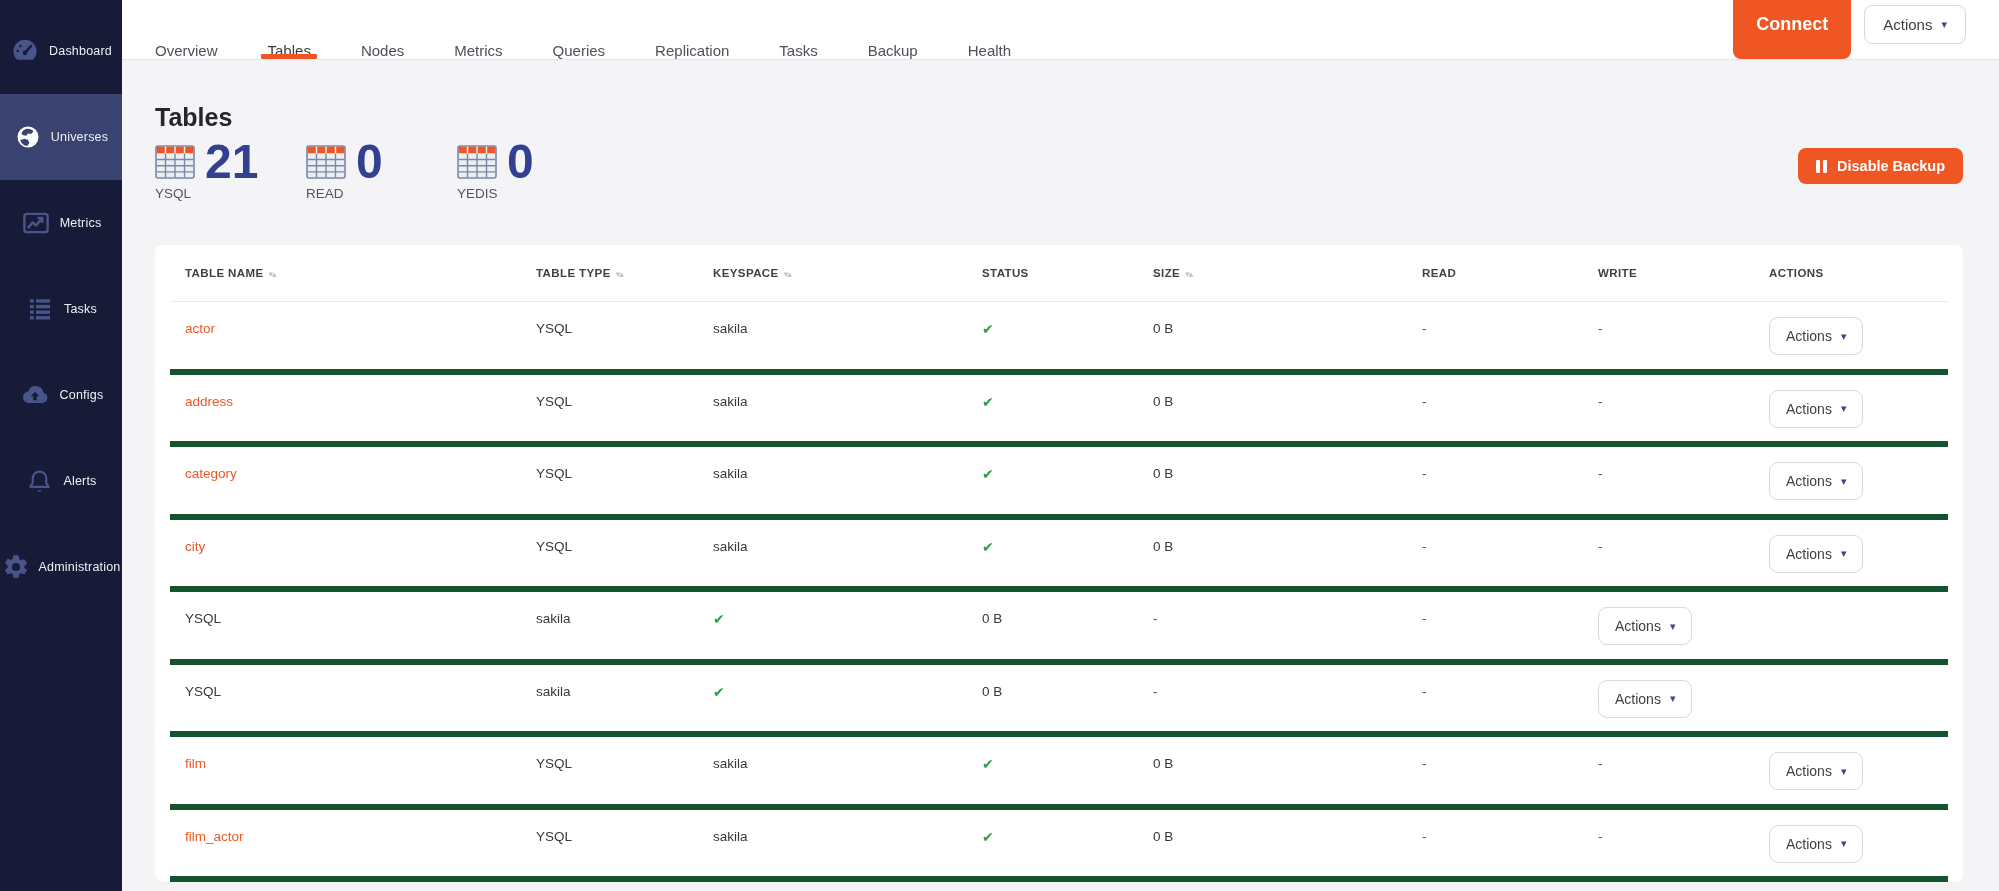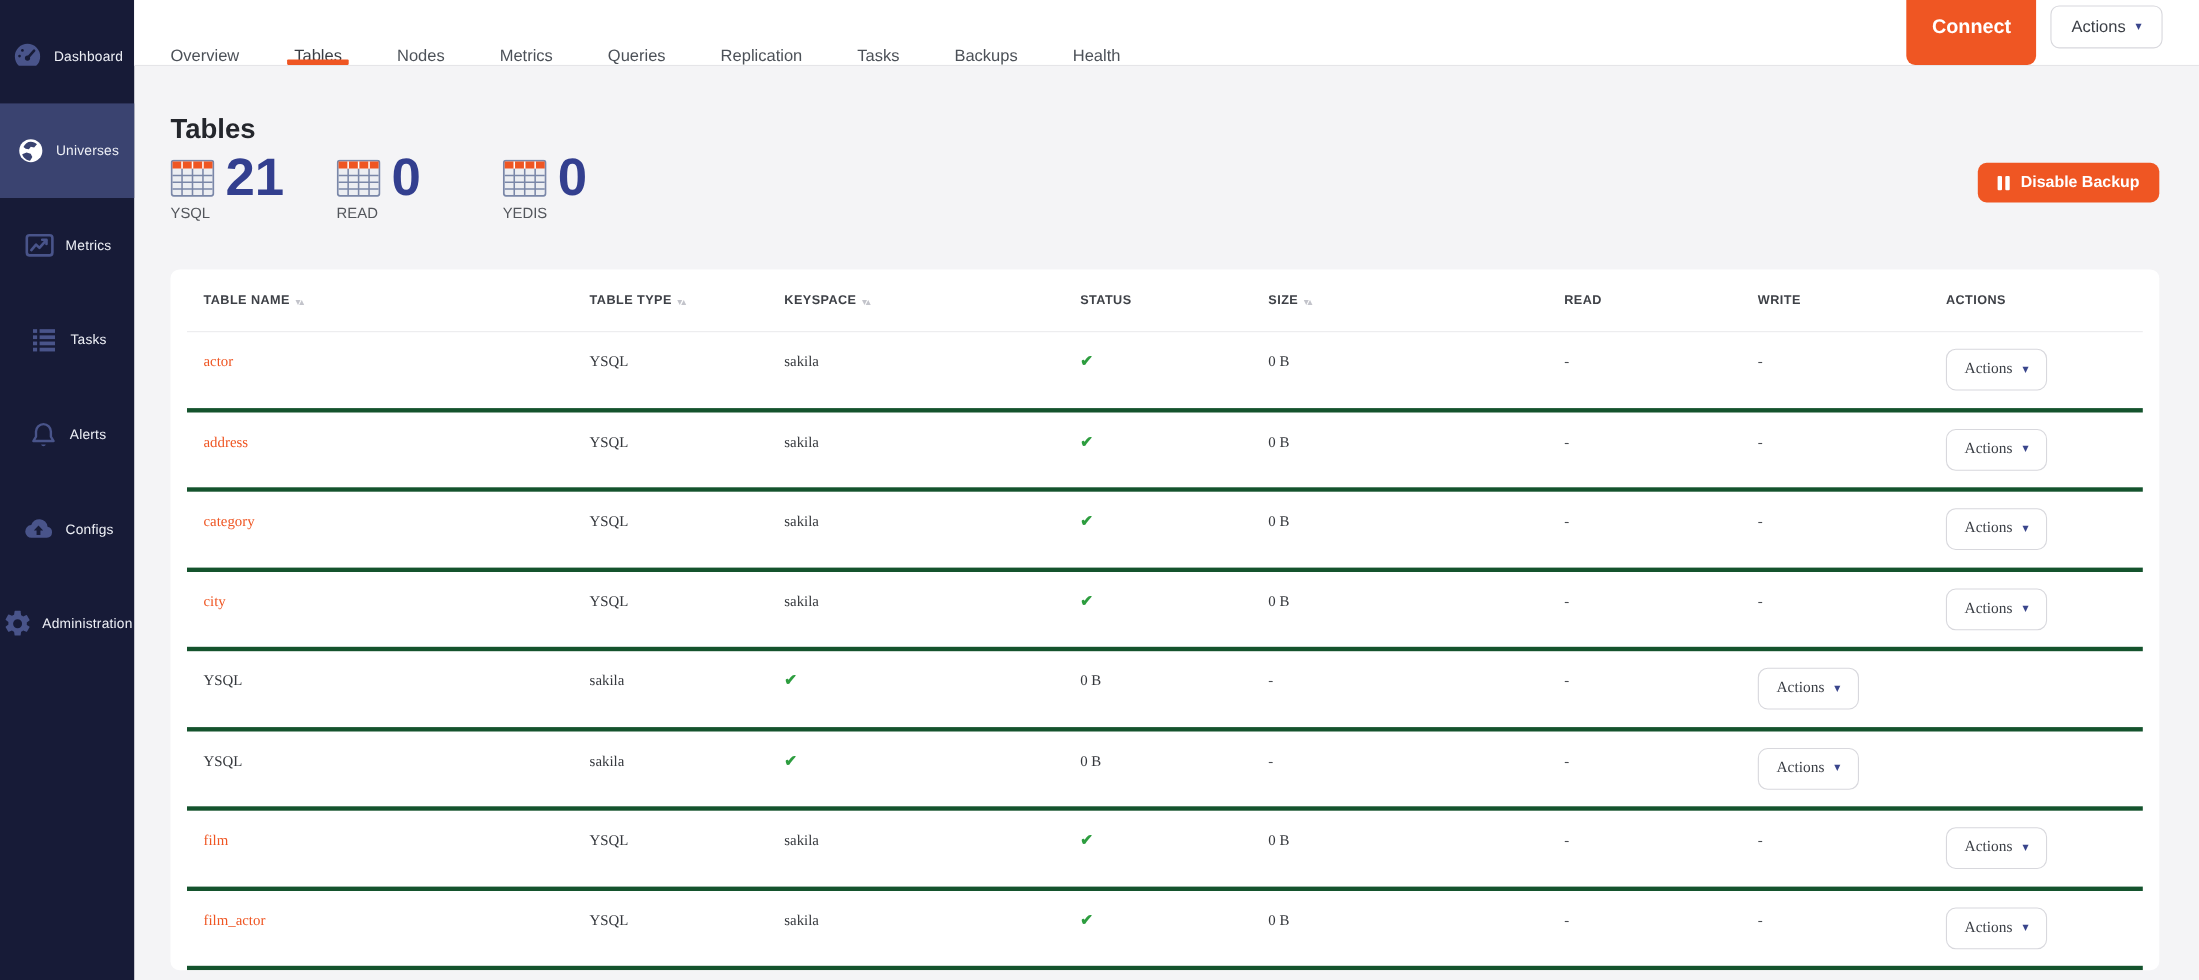--- a/index.html
+++ b/index.html
@@ -92,21 +92,21 @@
     height:57px; align-items:center;
     border-bottom:1px solid #ececee;
   }
   .th {
     font-size:11.5px; font-weight:700; color:#3e4147;
     letter-spacing:.4px; display:flex; align-items:flex-end; gap:5px;
     cursor:pointer;
   }
   .sort { color:#c3c4cb; font-size:9px; letter-spacing:-1px; line-height:1; padding-top:1px; }
 
-  .tr { height:72.5px; border-bottom:4px solid #14532d; align-items:start;font-family:Liberation Serif, serif; }
+  .tr { height:72.5px; border-bottom:6px solid #14532d; align-items:start; }
   .td { padding-top:17px; font-size:13.5px; color:#35383d; line-height:20px; }
   .td.cell-actions { padding-top:15px; }
   .tname { color:var(--orange,#ef5623); font-weight:500; text-decoration:none; cursor:pointer; }
   .check { color:var(--green,#2d9d3f); font-size:14px; font-weight:700; }
   .dash { color:#4a4d52; }
   .btn-row { padding:10px 16px; font-size:14px; border-radius:9px; }
 </style>
 </head>
 <body>
 
@@ -158,40 +158,40 @@
               <rect x="8.8" y="8.7" width="11.2" height="2.7"></rect>
               <rect x="4" y="13.2" width="3" height="2.7"></rect>
               <rect x="8.8" y="13.2" width="11.2" height="2.7"></rect>
               <rect x="4" y="17.7" width="3" height="2.7"></rect>
               <rect x="8.8" y="17.7" width="11.2" height="2.7"></rect>
             </svg>
           </span>
     <span class="side-label" data-name="sidebar-item-label">Tasks</span>
   </div>
 
+  <div class="side-item" data-name="sidebar-item-configs">
+    <span class="side-icon" data-name="cloud-upload-icon">
+            <svg width="32" height="30" viewBox="0 0 24 24">
+              <path fill="currentColor" d="M18.6 10.2a6.1 6.1 0 0 0-11.9-1.1A4.6 4.6 0 0 0 7.2 18.3h10.9a4.1 4.1 0 0 0 .5-8.1z"></path>
+              <path fill="var(--cutout)" d="M12 9.4l3.4 3.6h-2v3.2h-2.8V13h-2z"></path>
+            </svg>
+          </span>
+    <span class="side-label" data-name="sidebar-item-label">Configs</span>
+  </div>
+
   <div class="side-item" data-name="sidebar-item-alerts">
     <span class="side-icon" data-name="bell-icon">
             <svg width="29" height="29" viewBox="0 0 24 24" fill="none" stroke="currentColor" stroke-width="1.8" stroke-linejoin="round">
               <path d="M12 3.8a5.6 5.6 0 0 0-5.6 5.6v3.8l-2 3.3h15.2l-2-3.3V9.4A5.6 5.6 0 0 0 12 3.8z"></path>
               <path d="M10.2 19.2a1.9 1.9 0 0 0 3.6 0z" fill="currentColor" stroke="none"></path>
             </svg>
           </span>
     <span class="side-label" data-name="sidebar-item-label">Alerts</span>
   </div>
 
-  <div class="side-item" data-name="sidebar-item-configs">
-    <span class="side-icon" data-name="cloud-upload-icon">
-            <svg width="32" height="30" viewBox="0 0 24 24">
-              <path fill="currentColor" d="M18.6 10.2a6.1 6.1 0 0 0-11.9-1.1A4.6 4.6 0 0 0 7.2 18.3h10.9a4.1 4.1 0 0 0 .5-8.1z"></path>
-              <path fill="var(--cutout)" d="M12 9.4l3.4 3.6h-2v3.2h-2.8V13h-2z"></path>
-            </svg>
-          </span>
-    <span class="side-label" data-name="sidebar-item-label">Configs</span>
-  </div>
-
   <div class="side-item" data-name="sidebar-item-administration">
     <span class="side-icon" data-name="gear-icon">
             <svg width="28" height="28" viewBox="0 0 24 24" fill="currentColor">
               <path d="M19.14 12.94a7 7 0 0 0 .06-.94 7 7 0 0 0-.06-.94l2.03-1.58a.5.5 0 0 0 .12-.64l-1.92-3.32a.5.5 0 0 0-.61-.22l-2.39 1a7.3 7.3 0 0 0-1.62-.94l-.36-2.54A.5.5 0 0 0 13.9 2h-3.8a.5.5 0 0 0-.49.42l-.36 2.54a7.3 7.3 0 0 0-1.62.94l-2.39-1a.5.5 0 0 0-.61.22L2.71 8.44a.5.5 0 0 0 .12.64l2.03 1.58a7 7 0 0 0-.06.94 7 7 0 0 0 .06.94l-2.03 1.58a.5.5 0 0 0-.12.64l1.92 3.32a.5.5 0 0 0 .61.22l2.39-1a7.3 7.3 0 0 0 1.62.94l.36 2.54a.5.5 0 0 0 .49.42h3.8a.5.5 0 0 0 .49-.42l.36-2.54a7.3 7.3 0 0 0 1.62-.94l2.39 1a.5.5 0 0 0 .61-.22l1.92-3.32a.5.5 0 0 0-.12-.64zM12 15.5A3.5 3.5 0 1 1 15.5 12 3.5 3.5 0 0 1 12 15.5z"></path>
             </svg>
           </span>
     <span class="side-label" data-name="sidebar-item-label">Administration</span>
   </div>
 </nav>
   </aside>
@@ -229,21 +229,21 @@
     <span class="tab-label" data-name="tab-label">Replication</span>
 
   </div>
 
   <div class="tab" data-name="tab-tasks">
     <span class="tab-label" data-name="tab-label">Tasks</span>
 
   </div>
 
   <div class="tab" data-name="tab-backups">
-    <span class="tab-label" data-name="tab-label">Backups</span>
+    <span class="tab-label" data-name="tab-label">Backup</span>
 
   </div>
 
   <div class="tab" data-name="tab-health">
     <span class="tab-label" data-name="tab-label">Health</span>
 
   </div>
 </nav>
       <div class="topbar-actions" data-name="topbar-actions">
         <button class="btn btn-orange" data-name="connect-button">Connect</button>

